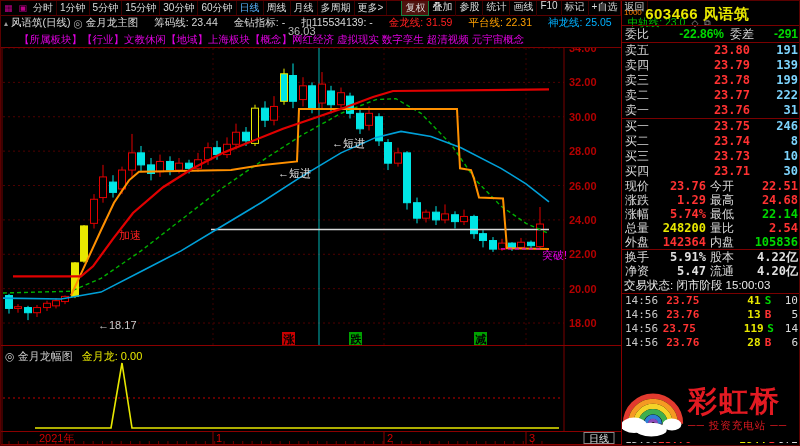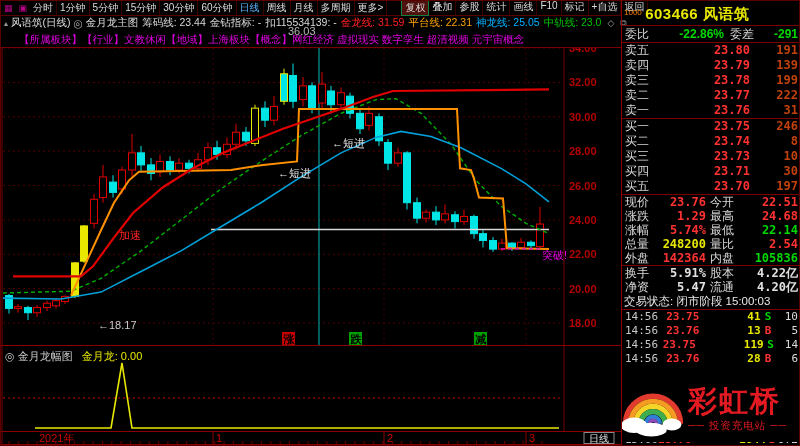--- a/index.html
+++ b/index.html
@@ -10,21 +10,21 @@
            border-bottom:1px solid #5a0000;font-size:10px;color:#ddd;white-space:nowrap;}
   .ticon{padding:0 3px;color:#b08;font-size:9px;}
   .titem{padding:0 3px;border-right:1px solid #3a0000;cursor:pointer;}
   .titem.active{color:#5ab4ff;}
   .titem.fq{background:#4d120e;border:1px solid #15803d;margin-left:12px;}
   
   #titlerow{position:absolute;left:0;top:14px;width:620px;height:16px;display:flex;align-items:center;
             font-size:10.5px;color:#ddd;white-space:nowrap;}
   #titlerow .sq{font-size:8px;color:#999;padding:0 3px;}
   #titlerow .circ{color:#aaa;padding:0 3px;}
-  .metric{margin-left:4px;}
+  .metric{margin-left:16px;}
   #titlerow .endicons{color:#999;margin-left:6px;font-size:9px;}
   
   #concepts{position:absolute;left:0;top:30px;width:620px;height:16px;font-size:10.5px;color:#e000e0;
             white-space:nowrap;overflow:hidden;line-height:16px;padding-left:18px;}
   #high-marker{position:absolute;left:287px;top:24px;font-size:11px;color:#b9b9b9;z-index:5;}
   
   #main-svg{position:absolute;left:0;top:46px;}
   #sub-svg{position:absolute;left:0;top:346px;}
   #subheader{position:absolute;left:4px;top:348px;font-size:11px;color:#ccc;white-space:nowrap;z-index:4;}
   #subheader .val{color:#e8e800;margin-left:6px;}
@@ -32,21 +32,21 @@
   svg text{font-family:"Liberation Sans","DejaVu Sans",sans-serif;}
   
   #panel{position:absolute;left:620px;top:0;width:180px;height:446px;border-left:1px solid #8a0000;
          box-sizing:border-box;font-size:12px;color:#d8d8d8;}
   .p-header{height:24px;line-height:24px;border-bottom:1px solid #7a0000;white-space:nowrap;padding-left:2px;}
   .p-header .pref{color:#ff8000;font-size:8px;vertical-align:4px;}
   .p-header .code{color:#e8e800;font-weight:bold;font-size:15px;letter-spacing:.5px;}
   .row{display:flex;align-items:center;height:15px;line-height:15px;padding:0 3px;}
   .row .lbl{width:36px;color:#d8d8d8;flex:none;}
   .row .price{flex:1;text-align:right;font-weight:bold;font-family:"DejaVu Sans Mono",monospace;}
-  .row .vol{width:48px;text-align:right;color:#c2410c;font-weight:bold;font-family:"DejaVu Sans Mono",monospace;}
+  .row .vol{width:48px;text-align:right;color:#7dd3fc;font-weight:bold;font-family:"DejaVu Sans Mono",monospace;}
   .weibi{height:16px;border-bottom:1px solid #7a0000;}
   .weibi .wv{font-weight:bold;}
   .div-b{border-bottom:1px solid #7a0000;}
   .srow{display:flex;height:14px;line-height:14px;padding:0 3px;}
   .srow .l{width:34px;flex:none;color:#d8d8d8;}
   .srow .v{flex:1;text-align:right;font-weight:bold;font-family:"DejaVu Sans Mono",monospace;padding-right:4px;}
   .srow .l2{width:40px;flex:none;color:#d8d8d8;}
   .srow .v2{width:48px;text-align:right;font-weight:bold;font-family:"DejaVu Sans Mono",monospace;}
   #alert-row{height:14px;line-height:14px;color:#e8e800;font-size:11px;white-space:nowrap;overflow:hidden;
              border-bottom:1px solid #7a0000;padding:0 2px;}
@@ -418,25 +418,20 @@
         <div class="row">
           <span class="lbl">买三</span>
           <span class="price c-red">23.73</span>
           <span class="vol">10</span>
         </div>
         <div class="row">
           <span class="lbl">买四</span>
           <span class="price c-red">23.71</span>
           <span class="vol">30</span>
         </div>
-        <div class="row div-b">
-          <span class="lbl">买五</span>
-          <span class="price c-red">23.70</span>
-          <span class="vol">197</span>
-        </div>
       </div>
     <div id="stats">
         <div class="srow">
           <span class="l">现价</span>
           <span class="v c-red">23.76</span>
           <span class="l2">今开</span>
           <span class="v2 c-red">22.51</span>
         </div>
         <div class="srow">
           <span class="l">涨跌</span>

